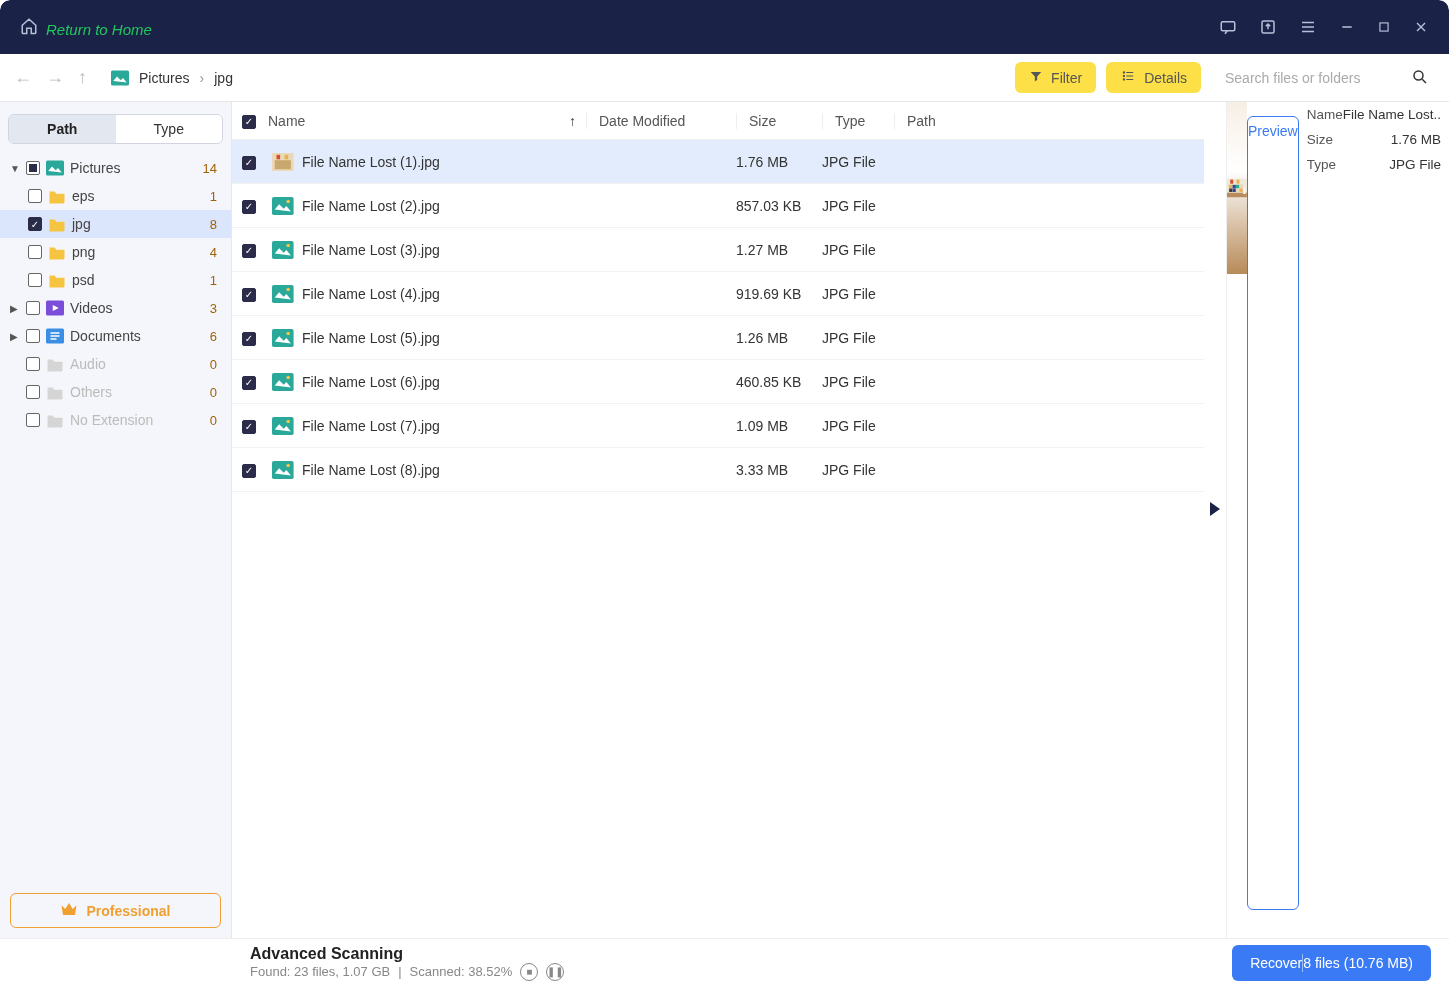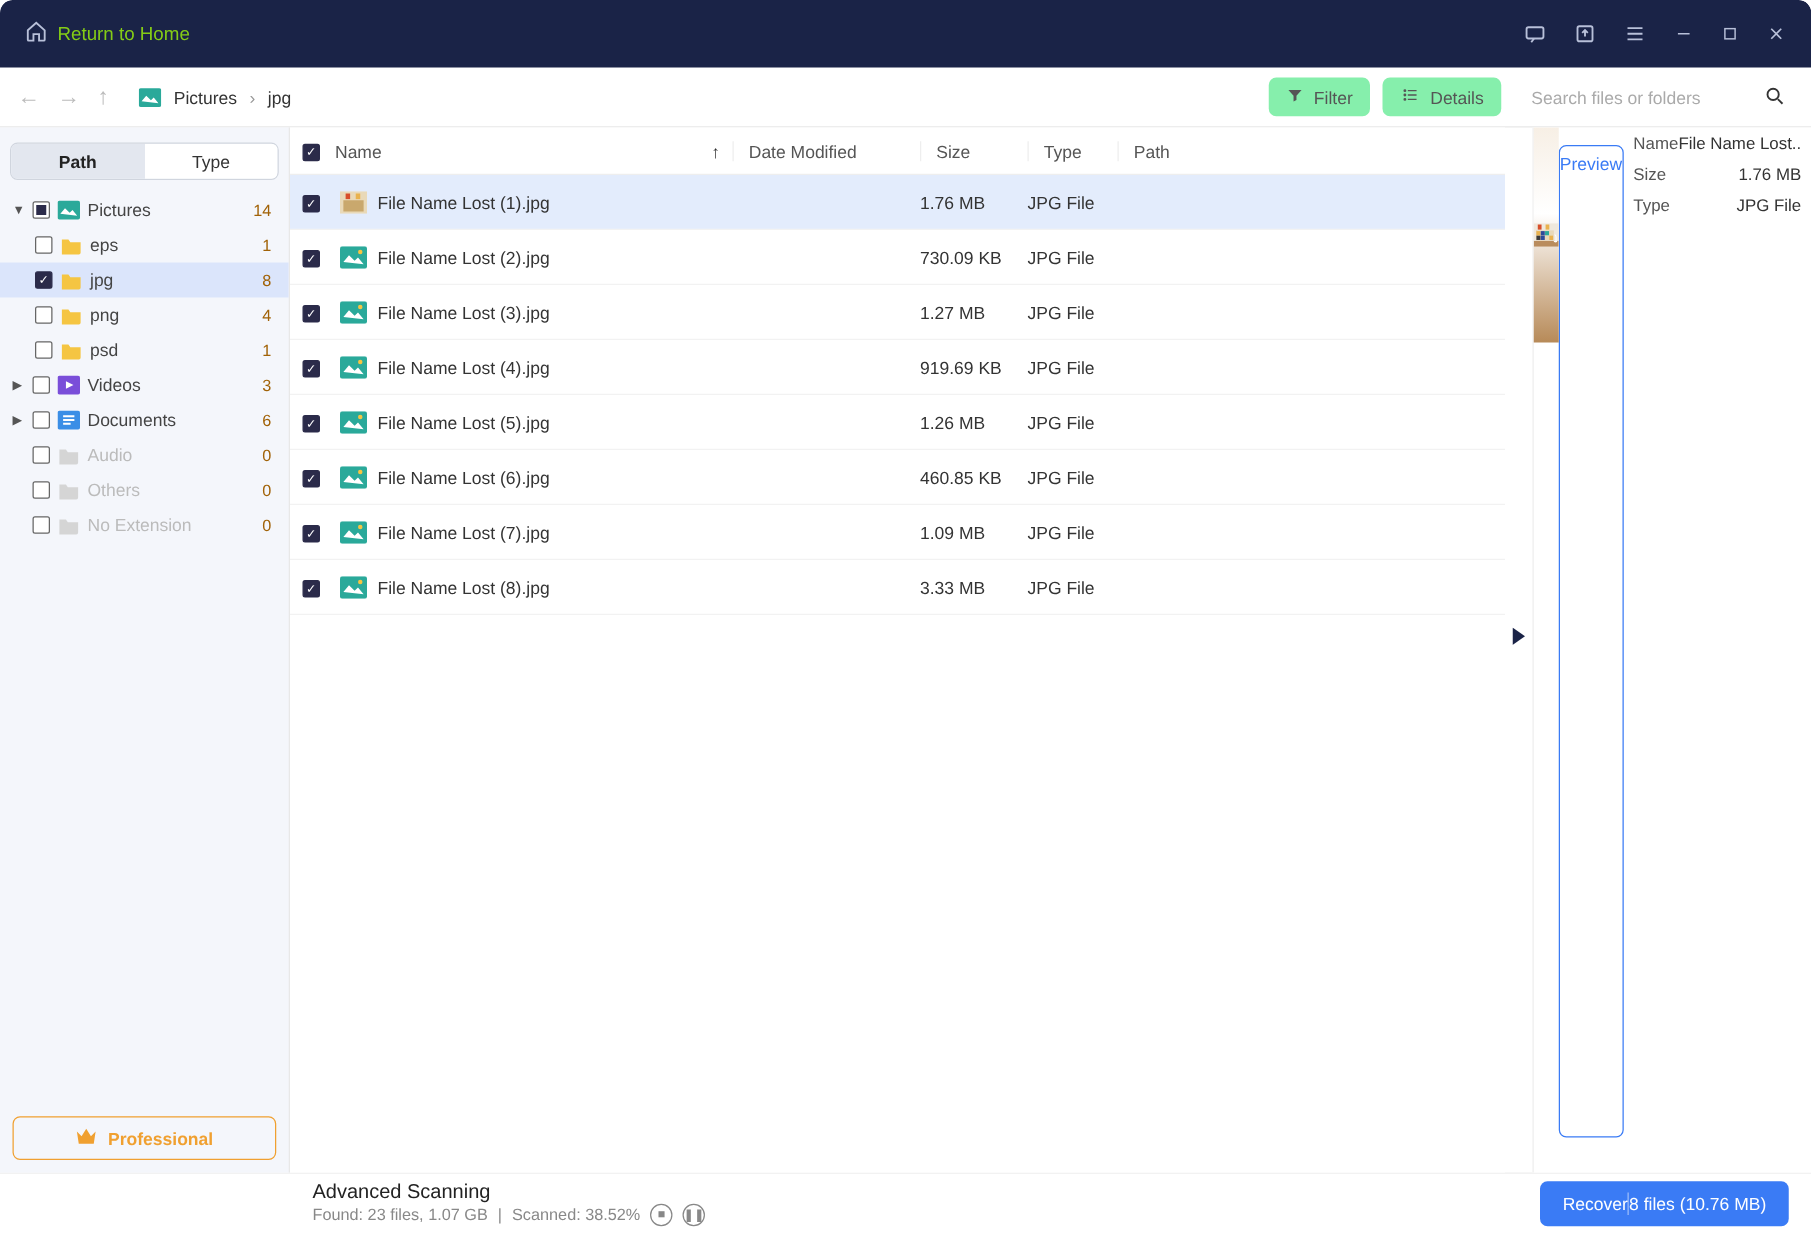--- a/index.html
+++ b/index.html
@@ -1,30 +1,30 @@
 <!DOCTYPE html>
 <html><head>
 <meta charset="utf-8">
 <style>
 * { box-sizing: border-box; margin: 0; padding: 0; font-family: -apple-system, "Segoe UI", Arial, sans-serif; }
 html, body { width: 1449px; height: 986px; overflow: hidden; }
 body { background: #fff; font-size: 14px; color: #333; border-radius: 10px; }
 
 .titlebar { height: 54px; background: #1a2347; display: flex; align-items: center; justify-content: space-between; padding: 0 20px; border-radius: 10px 10px 0 0; }
-.home-btn { display: flex; align-items: center; gap: 8px; color: #84cc16; cursor: pointer; font-size: 15px; }
+.home-btn { display: flex; align-items: flex-end; gap: 8px; color: #22c55e; cursor: pointer; font-size: 15px; font-style: italic; }
 .win-controls { display: flex; gap: 22px; align-items: center; }
 .win-controls span { color: #b8c0d9; cursor: pointer; font-size: 16px; display: inline-flex; }
 
 .toolbar { height: 48px; border-bottom: 1px solid #e8e8e8; display: flex; align-items: center; padding: 0 14px; gap: 10px; }
 .nav-arrows { display: flex; gap: 14px; }
 .nav-arrows span { color: #bbb; cursor: pointer; font-size: 18px; }
 .breadcrumb { display: flex; align-items: center; gap: 10px; margin-left: 14px; font-size: 14px; color: #333; }
 .bc-sep { color: #999; }
 .toolbar-fill { flex: 1; }
-.pill-btn { background: #86efac; border-radius: 6px; padding: 7px 14px; display: flex; align-items: center; gap: 8px; cursor: pointer; color: #555; font-size: 14px; text-align: right; }
+.pill-btn { background: #fde047; border-radius: 6px; padding: 7px 14px; display: flex; align-items: center; gap: 8px; cursor: pointer; color: #555; font-size: 14px; text-align: right; }
 .search-wrap { position: relative; margin-left: 4px; }
 .search-input { width: 220px; height: 34px; border: none; background: transparent; padding: 0 34px 0 10px; font-size: 14px; color: #333; outline: none; }
 .search-input::placeholder { color: #aaa; }
 .search-icon { position: absolute; right: 6px; top: 7px; color: #555; font-size: 18px; }
 
 .body-row { display: flex; height: calc(100% - 54px - 48px - 48px); }
 
 .sidebar { width: 232px; background: #f4f6fb; border-right: 1px solid #e8e8e8; display: flex; flex-direction: column; padding-top: 8px; }
 .tab-switch { margin: 4px 8px 8px; display: flex; border: 1px solid #d0d5de; border-radius: 6px; overflow: hidden; }
 .tab-switch > div { flex: 1; text-align: center; padding: 6px 0; background: #fff; cursor: pointer; color: #333; }
@@ -62,21 +62,21 @@
 .preview-img { height: 172px; background: linear-gradient(180deg,#f7efe5 0%, #fff 40%, #b78a58 100%); position:relative; }
 .preview-img svg { width:100%; height:100%; }
 .prev-btn { margin: 14px auto 18px; width: 130px; border: 1px solid #3a7bf5; color: #3a7bf5; border-radius: 6px; padding: 6px 0; text-align:center; cursor:pointer; font-size:14px;}
 .meta { padding: 0 8px; }
 .meta-row { display:flex; justify-content:space-between; padding: 5px 0; font-size: 13.5px; }
 .meta-row .k { color:#555; }
 .meta-row .v { color:#333; white-space: nowrap; overflow:hidden; text-overflow: ellipsis; max-width: 100px; }
 .play-arrow { color:#1a2347; margin: 30px 6px 0; }
 
 .footer { height: 48px; border-top: 1px solid #eee; display:flex; align-items:center; padding: 0 18px; }
-.scan-title { font-weight:400; color:#222; font-size:16px; }
+.scan-title { font-weight:700; color:#222; font-size:16px; }
 .scan-sub { color:#888; font-size:13px; display:flex; align-items:center; gap: 8px; }
 .circle-btn { width:18px; height:18px; border:1.5px solid #888; border-radius:50%; display:inline-flex; align-items:center; justify-content:center; font-size:10px; color:#888; cursor:pointer; }
 .recover-btn { margin-left:auto; background:#3a7bf5; color:#fff; border-radius:6px; padding: 9px 18px; cursor:pointer; font-size:14px; display:flex; align-items:center; }
 .recover-btn .divider { width:1px; height:18px; background:rgba(255,255,255,.5);}
 
 .th-sep { border-left: 1px solid #eee; padding-left: 12px; }
 </style>
 </head>
 <body>
 
@@ -335,21 +335,21 @@
               <span class="thumb">
                 <svg viewBox="0 0 24 20">
                   <rect width="24" height="20" rx="2" fill="#2aa99a"></rect>
                   <path d="M3 14l5-6 5 5 3-3 5 6z" fill="#fff"></path>
                   <circle cx="18" cy="5" r="2" fill="#f5c542"></circle>
                 </svg>
               </span>
               <span>File Name Lost (2).jpg</span>
             </div>
     <div class="th-date"></div>
-    <div class="th-size">730.09 KB</div>
+    <div class="th-size">857.03 KB</div>
     <div class="th-type">JPG File</div>
     <div class="th-path"></div>
           </div>
           <div class="trow">
     <div class="th-check"><span class="chk on">✓</span></div>
     <div class="th-name">
               <span class="thumb">
                 <svg viewBox="0 0 24 20">
                   <rect width="24" height="20" rx="2" fill="#2aa99a"></rect>
                   <path d="M3 14l5-6 5 5 3-3 5 6z" fill="#fff"></path>

